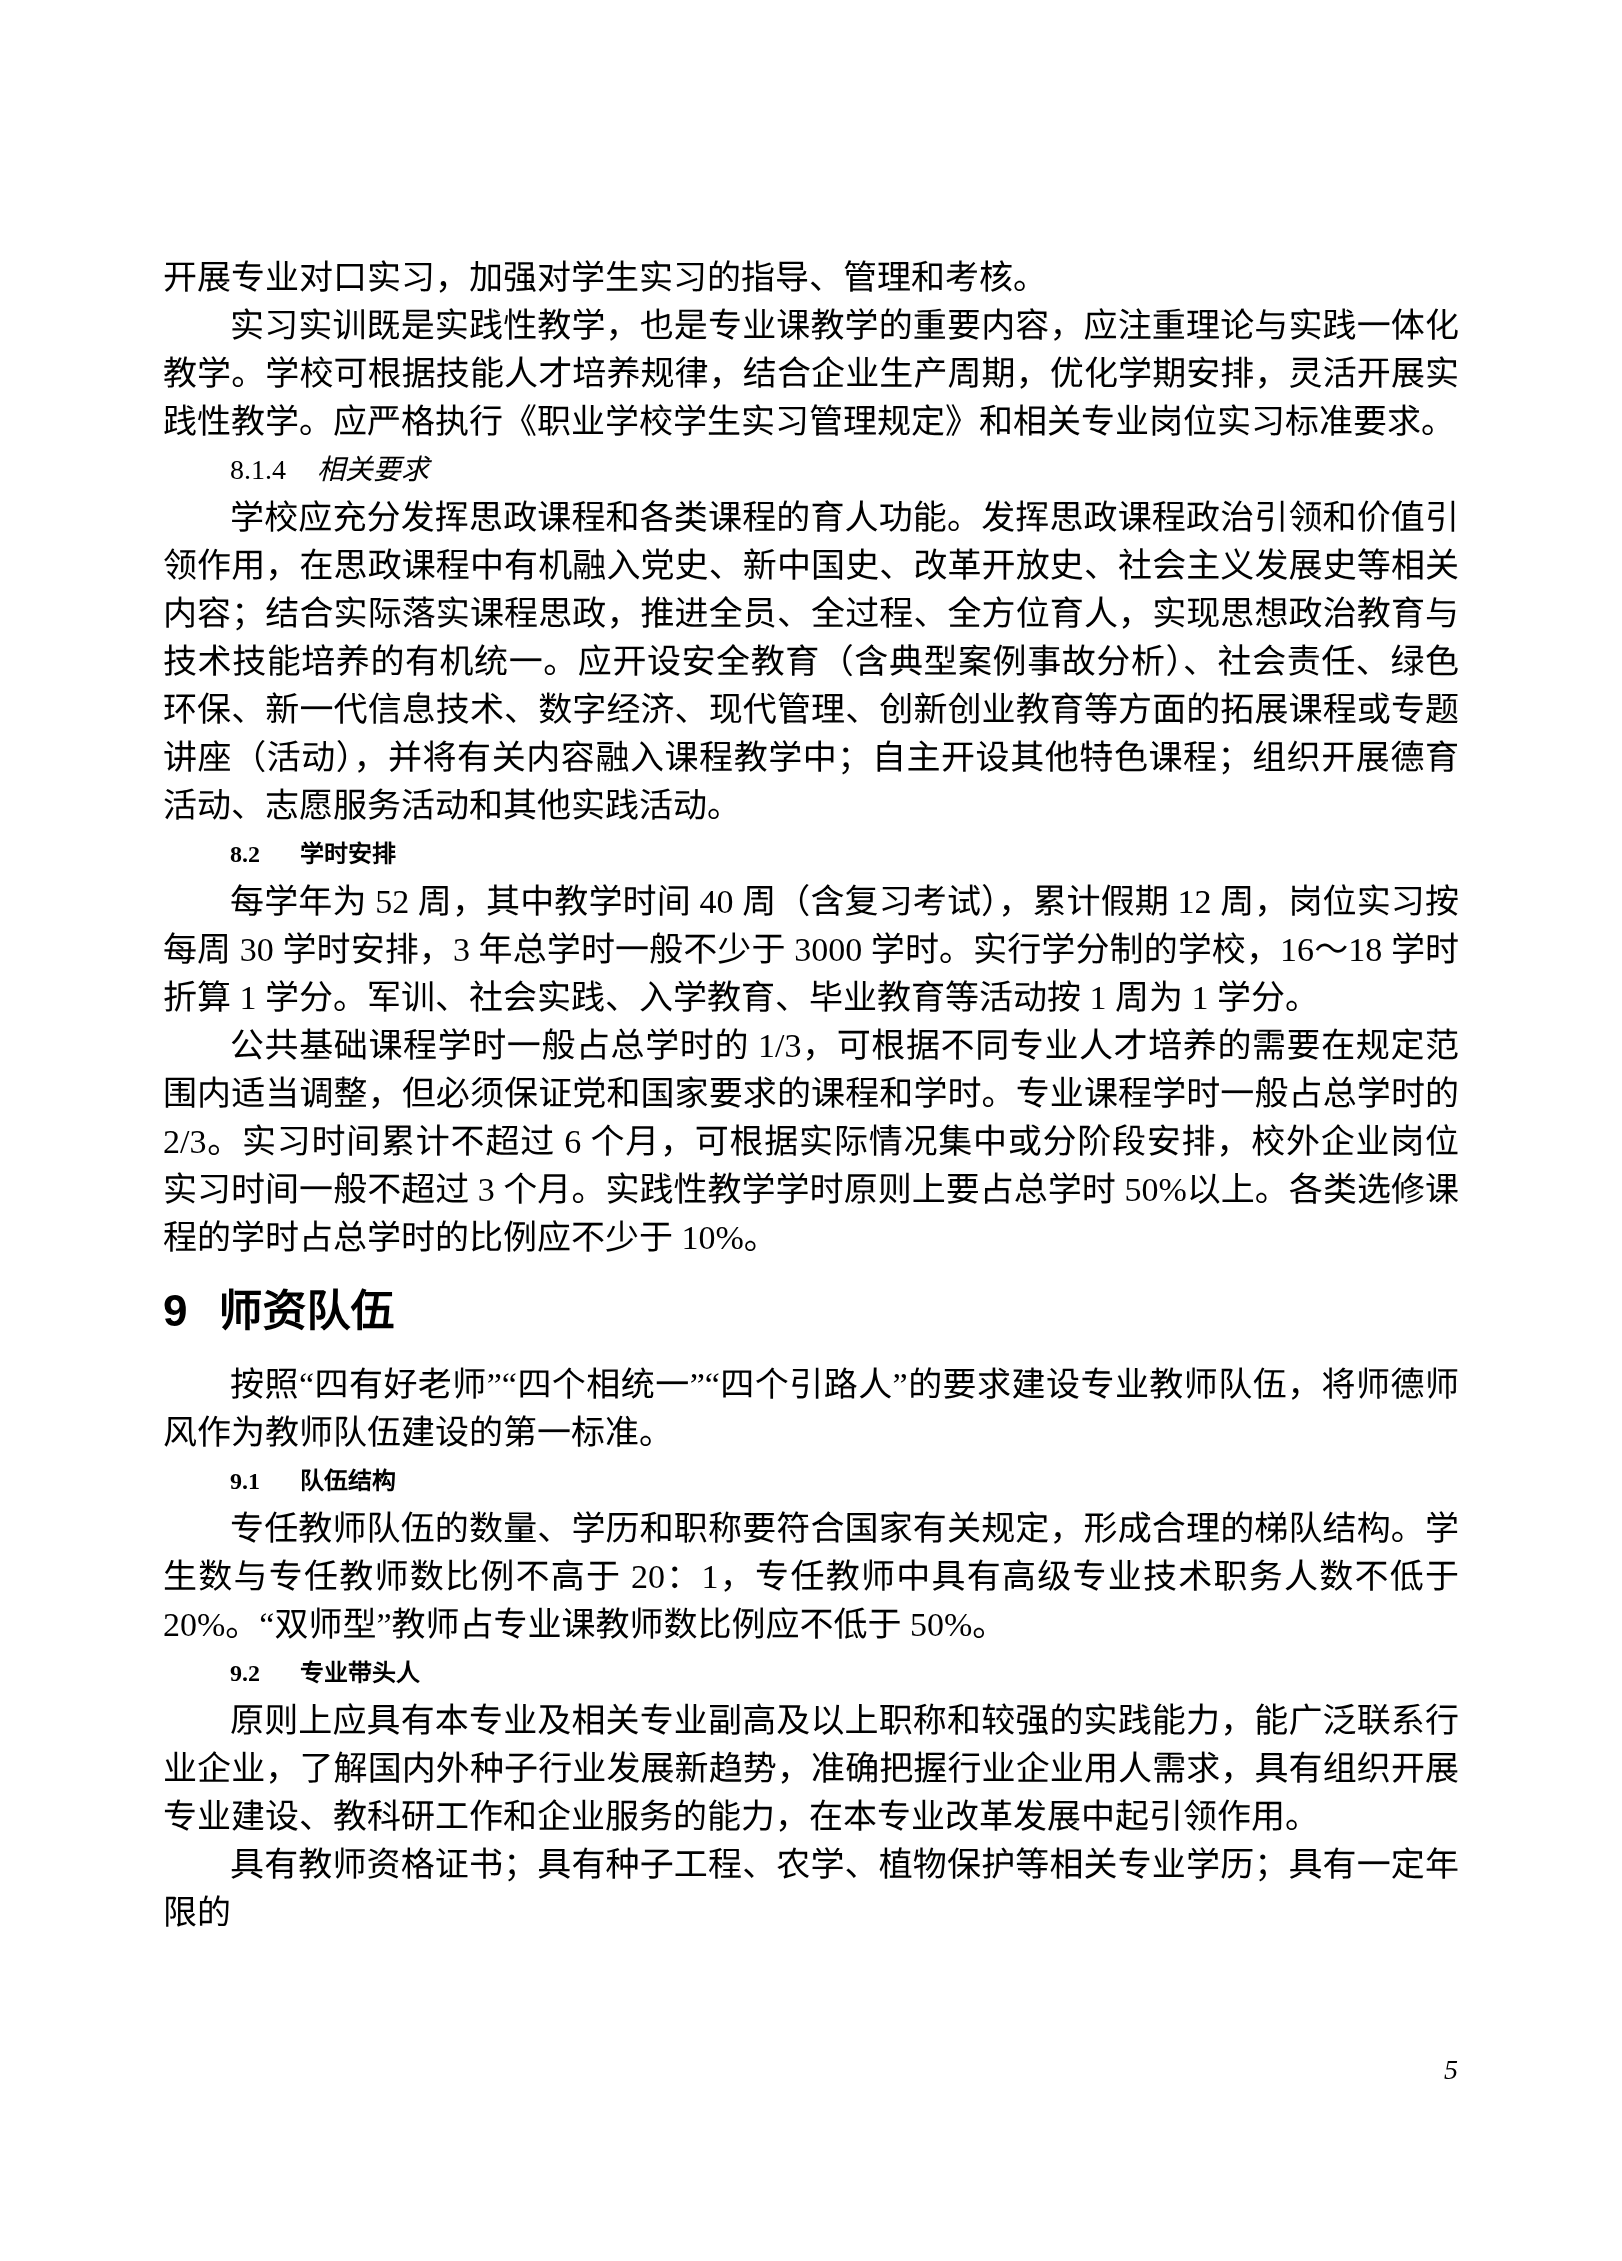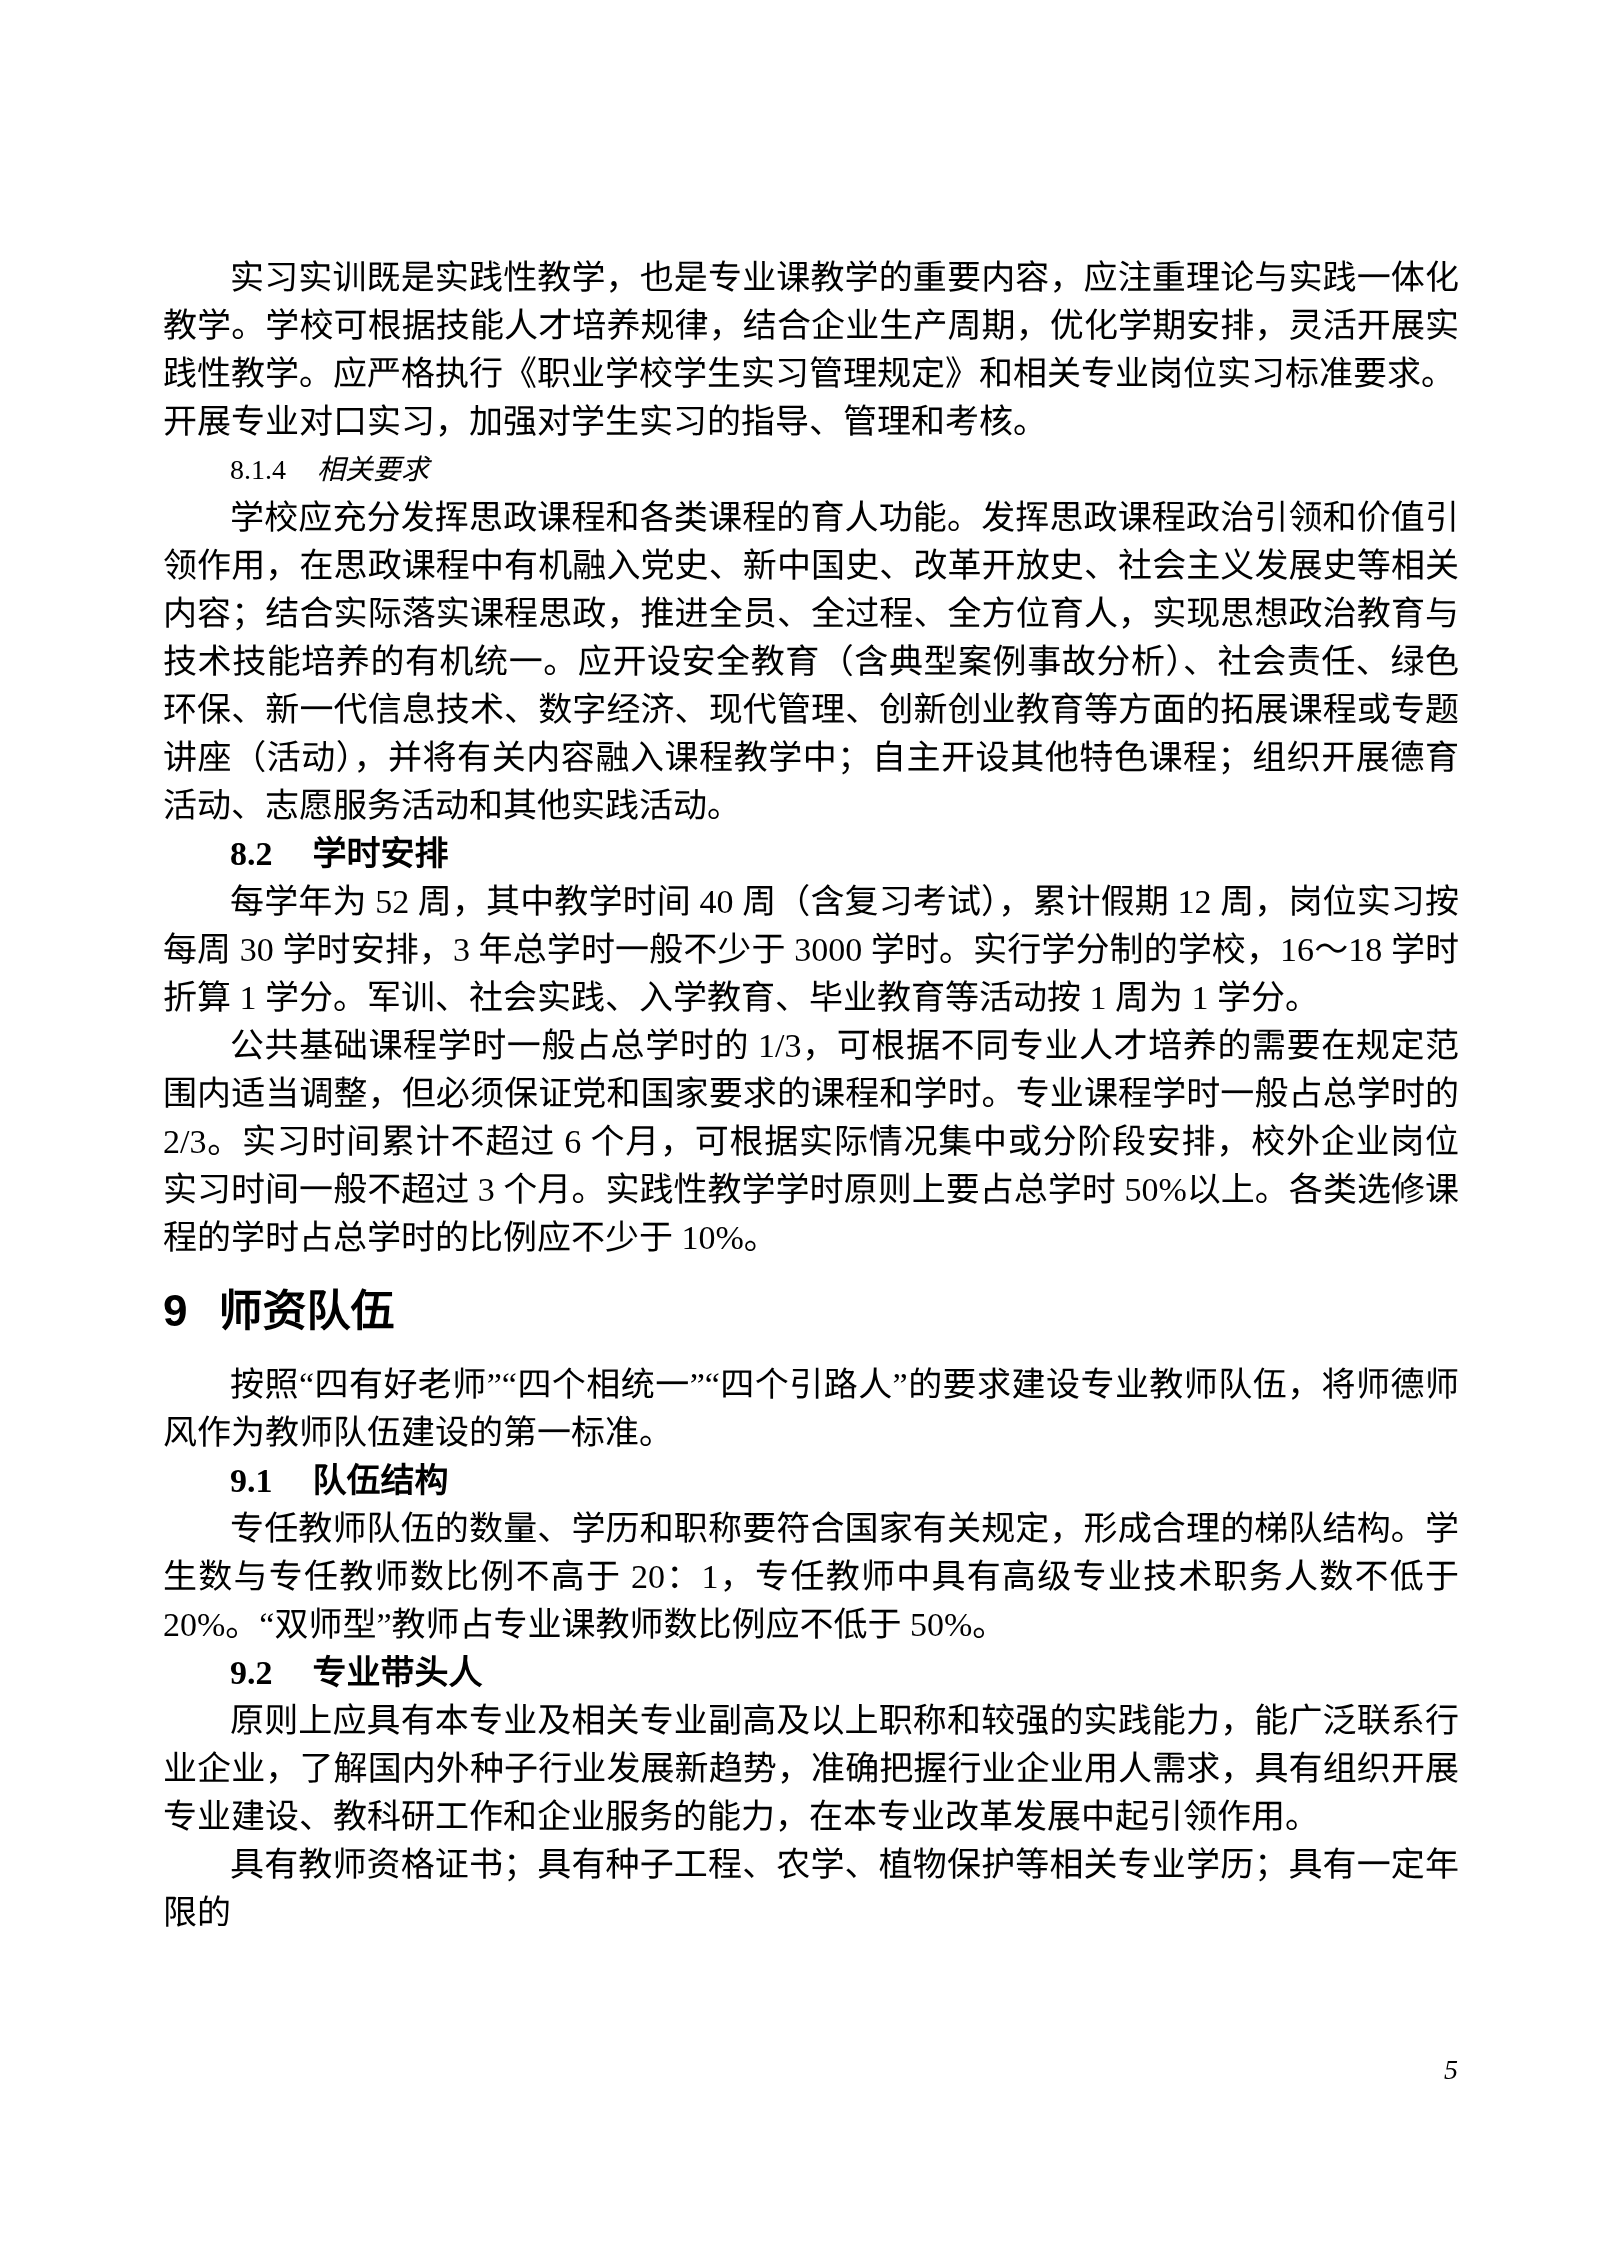--- a/index.html
+++ b/index.html
@@ -28,21 +28,21 @@
     margin: 0;
     text-align: justify;
     text-justify: inter-ideograph;
   }
   .para.indent {
     text-indent: 67px;
   }
   .h-sub {
     margin: 0;
     padding-left: 67px;
-    font-size: 34px;
+    font-size: 24px;
     line-height: 48px;
     font-weight: bold;
   }
   .h-sub .hnum {
     display: inline-block;
     margin-right: 40px;
     font-weight: bold;
   }
   .h-minor {
     margin: 0;
@@ -79,23 +79,23 @@
     font-style: italic;
     font-family: "Liberation Serif", "DejaVu Serif", serif;
   }
 </style>
 </head>
 <body>
 
 <div class="page">
   <div class="content">
 
+    <p class="para">开展专业对口实习，加强对学生实习的指导、管理和考核。</p>
+
     <p class="para indent">实习实训既是实践性教学，也是专业课教学的重要内容，应注重理论与实践一体化教学。学校可根据技能人才培养规律，结合企业生产周期，优化学期安排，灵活开展实践性教学。应严格执行《职业学校学生实习管理规定》和相关专业岗位实习标准要求。</p>
-
-    <p class="para">开展专业对口实习，加强对学生实习的指导、管理和考核。</p>
 
     <p class="h-minor">
       <span class="hnum">8.1.4</span><span class="htitle">相关要求</span>
     </p>
 
     <p class="para indent">学校应充分发挥思政课程和各类课程的育人功能。发挥思政课程政治引领和价值引领作用，在思政课程中有机融入党史、新中国史、改革开放史、社会主义发展史等相关内容；结合实际落实课程思政，推进全员、全过程、全方位育人，实现思想政治教育与技术技能培养的有机统一。应开设安全教育（含典型案例事故分析）、社会责任、绿色环保、新一代信息技术、数字经济、现代管理、创新创业教育等方面的拓展课程或专题讲座（活动），并将有关内容融入课程教学中；自主开设其他特色课程；组织开展德育活动、志愿服务活动和其他实践活动。</p>
 
     <p class="h-sub">
       <span class="hnum">8.2</span><span class="htitle">学时安排</span>
     </p>

